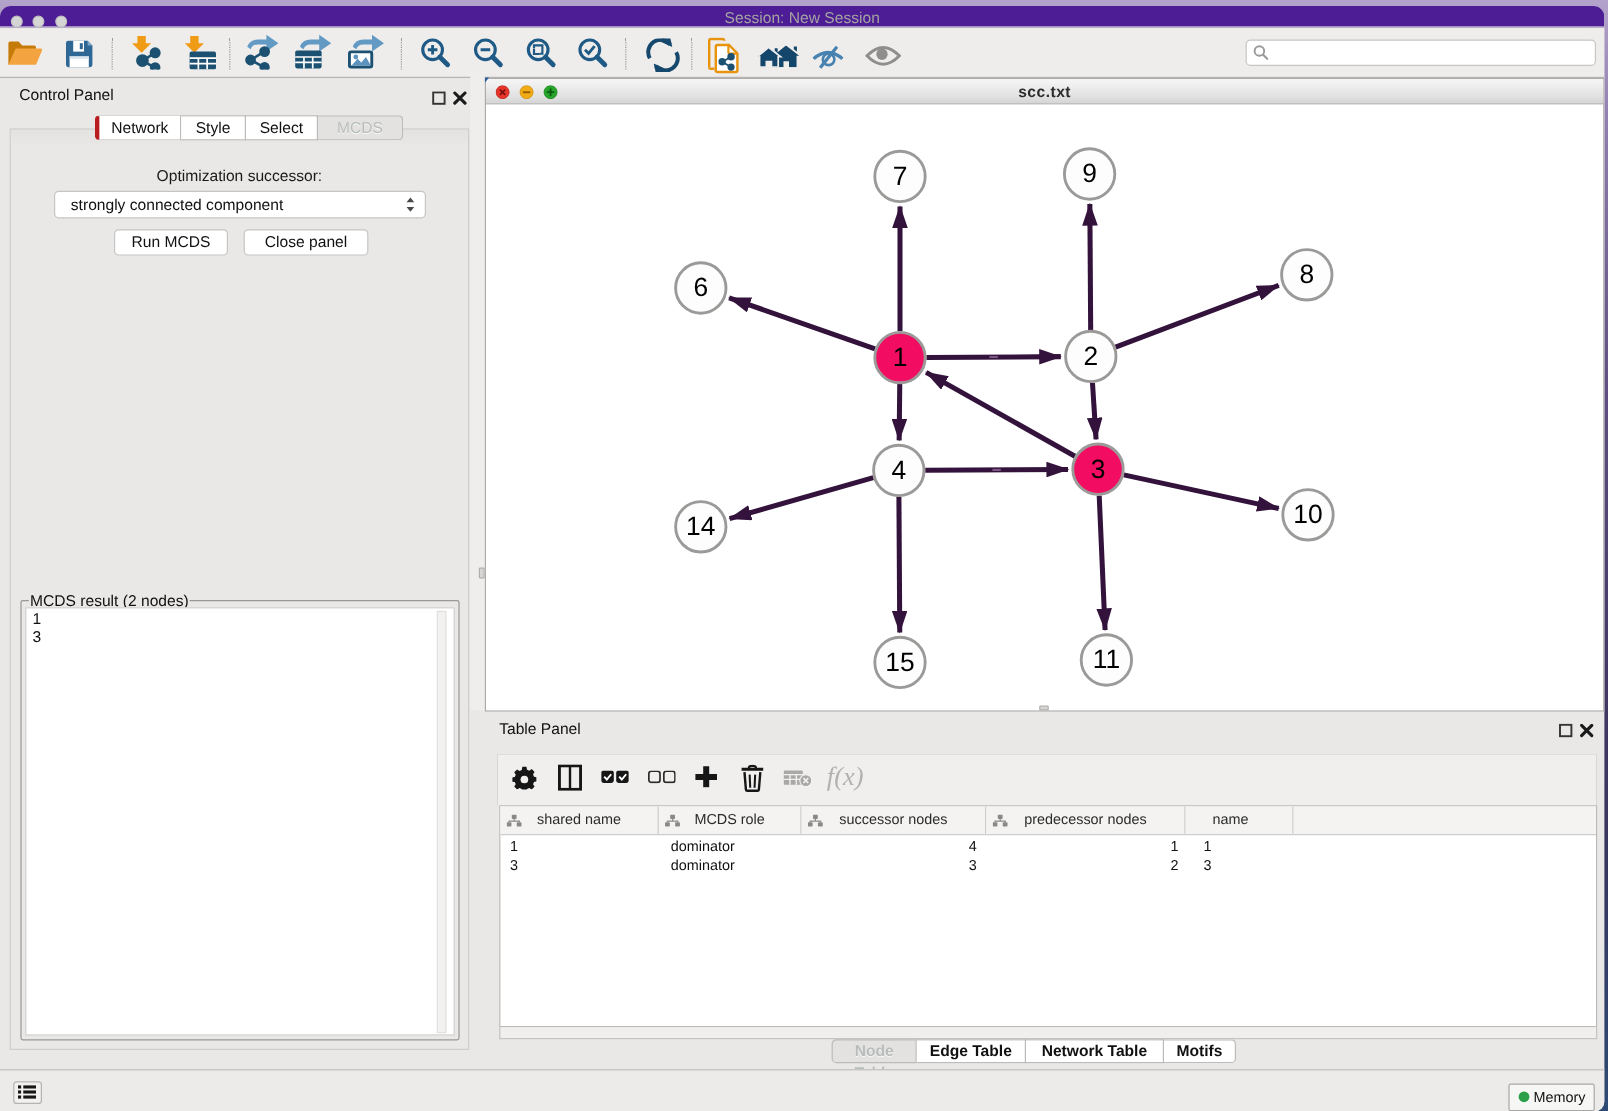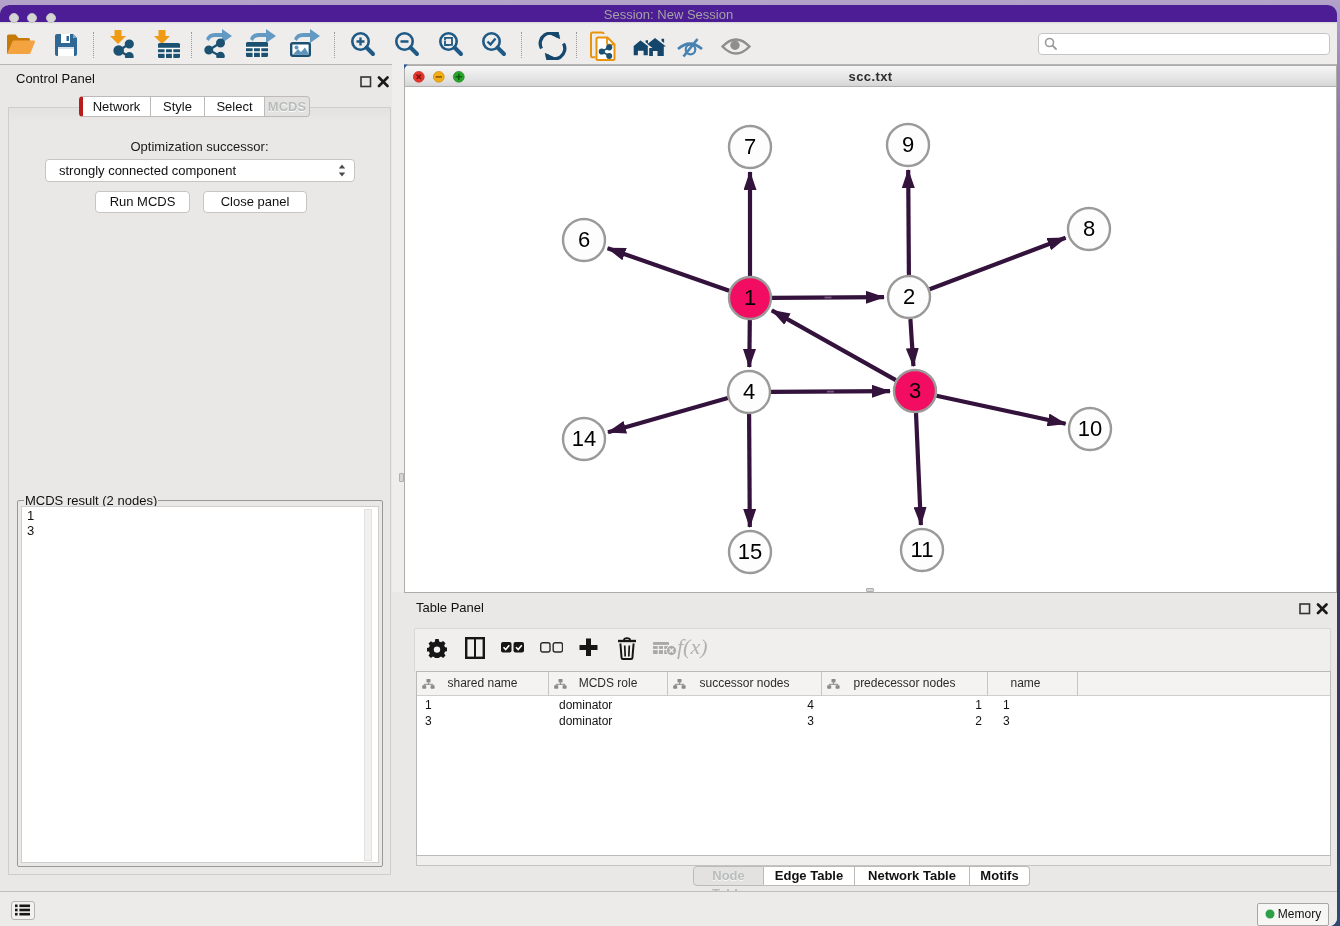--- a/index.html
+++ b/index.html
@@ -271,21 +271,21 @@
     <rect x="1" y="1" width="9.5" height="9.5" fill="none" stroke="#333" stroke-width="1.6"></rect>
     <g stroke="#1a1a1a" stroke-width="2.6" stroke-linecap="round">
         <line x1="19" y1="1.5" x2="27.5" y2="10"></line>
         <line x1="27.5" y1="1.5" x2="19" y2="10"></line>
       </g>
   </svg>
   <div class="tabrow" style="left:79px; top:91px;">
     <div class="tab first" style="width:72px;">Network</div>
     <div class="tab" style="width:54px;">Style</div>
     <div class="tab" style="width:60px;">Select</div>
-    <div class="tab last sel" style="width:45px;font-weight:bold;">MCDS</div>
+    <div class="tab last sel" style="width:71px;">MCDS</div>
   </div>
   <div id="cp-box">
     <div id="optlabel">Optimization successor:</div>
     <div id="optsel">strongly connected component
       <svg width="8" height="13" viewBox="0 0 8 13" style="position:absolute;right:8px;top:4px;">
         <path d="M4,0.5 L7.2,4.5 H0.8 z" fill="#4a4a4a"></path>
         <path d="M4,12.5 L0.8,8.5 h6.4 z" fill="#4a4a4a"></path>
       </svg>
     </div>
     <div class="btn" style="left:86px; width:95px;">Run MCDS</div>
@@ -432,21 +432,21 @@
           <line x1="5.3" y1="4.5" x2="5.3" y2="13"></line>
           <line x1="10.6" y1="4.5" x2="10.6" y2="13"></line>
         </g>
       <circle cx="18.5" cy="9.5" r="5" fill="#a9a8a7" stroke="#f2f1f0" stroke-width="1"></circle>
       <g stroke="#f2f1f0" stroke-width="1.4">
           <line x1="16.5" y1="7.5" x2="20.5" y2="11.5"></line>
           <line x1="20.5" y1="7.5" x2="16.5" y2="11.5"></line>
         </g>
     </svg>
 
-    <div style="position:absolute;left:262px;top:5px;font-family:'Liberation Serif',serif;font-style:italic;font-size:22px;color:#b2b1b0;">f(x)</div>
+    <div style="position:absolute;left:274px;top:5px;font-family:'Liberation Serif',serif;font-style:italic;font-size:22px;color:#b2b1b0;">f(x)</div>
   </div>
   <div id="tbl">
     <div class="th" style="left:0; width:132px;"><svg class="sorti">
           <use href="#sorticon"></use>
         </svg>shared name</div>
     <div class="th" style="left:132px; width:119px;"><svg class="sorti">
           <use href="#sorticon"></use>
         </svg>MCDS role</div>
     <div class="th" style="left:251px; width:154px;"><svg class="sorti">
           <use href="#sorticon"></use>

